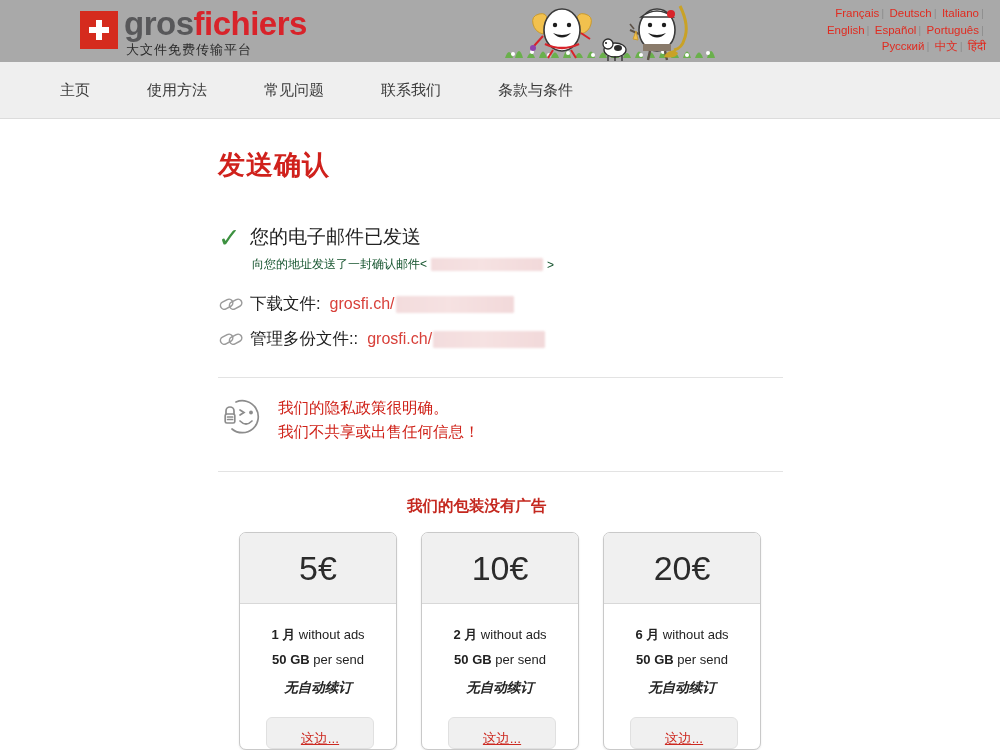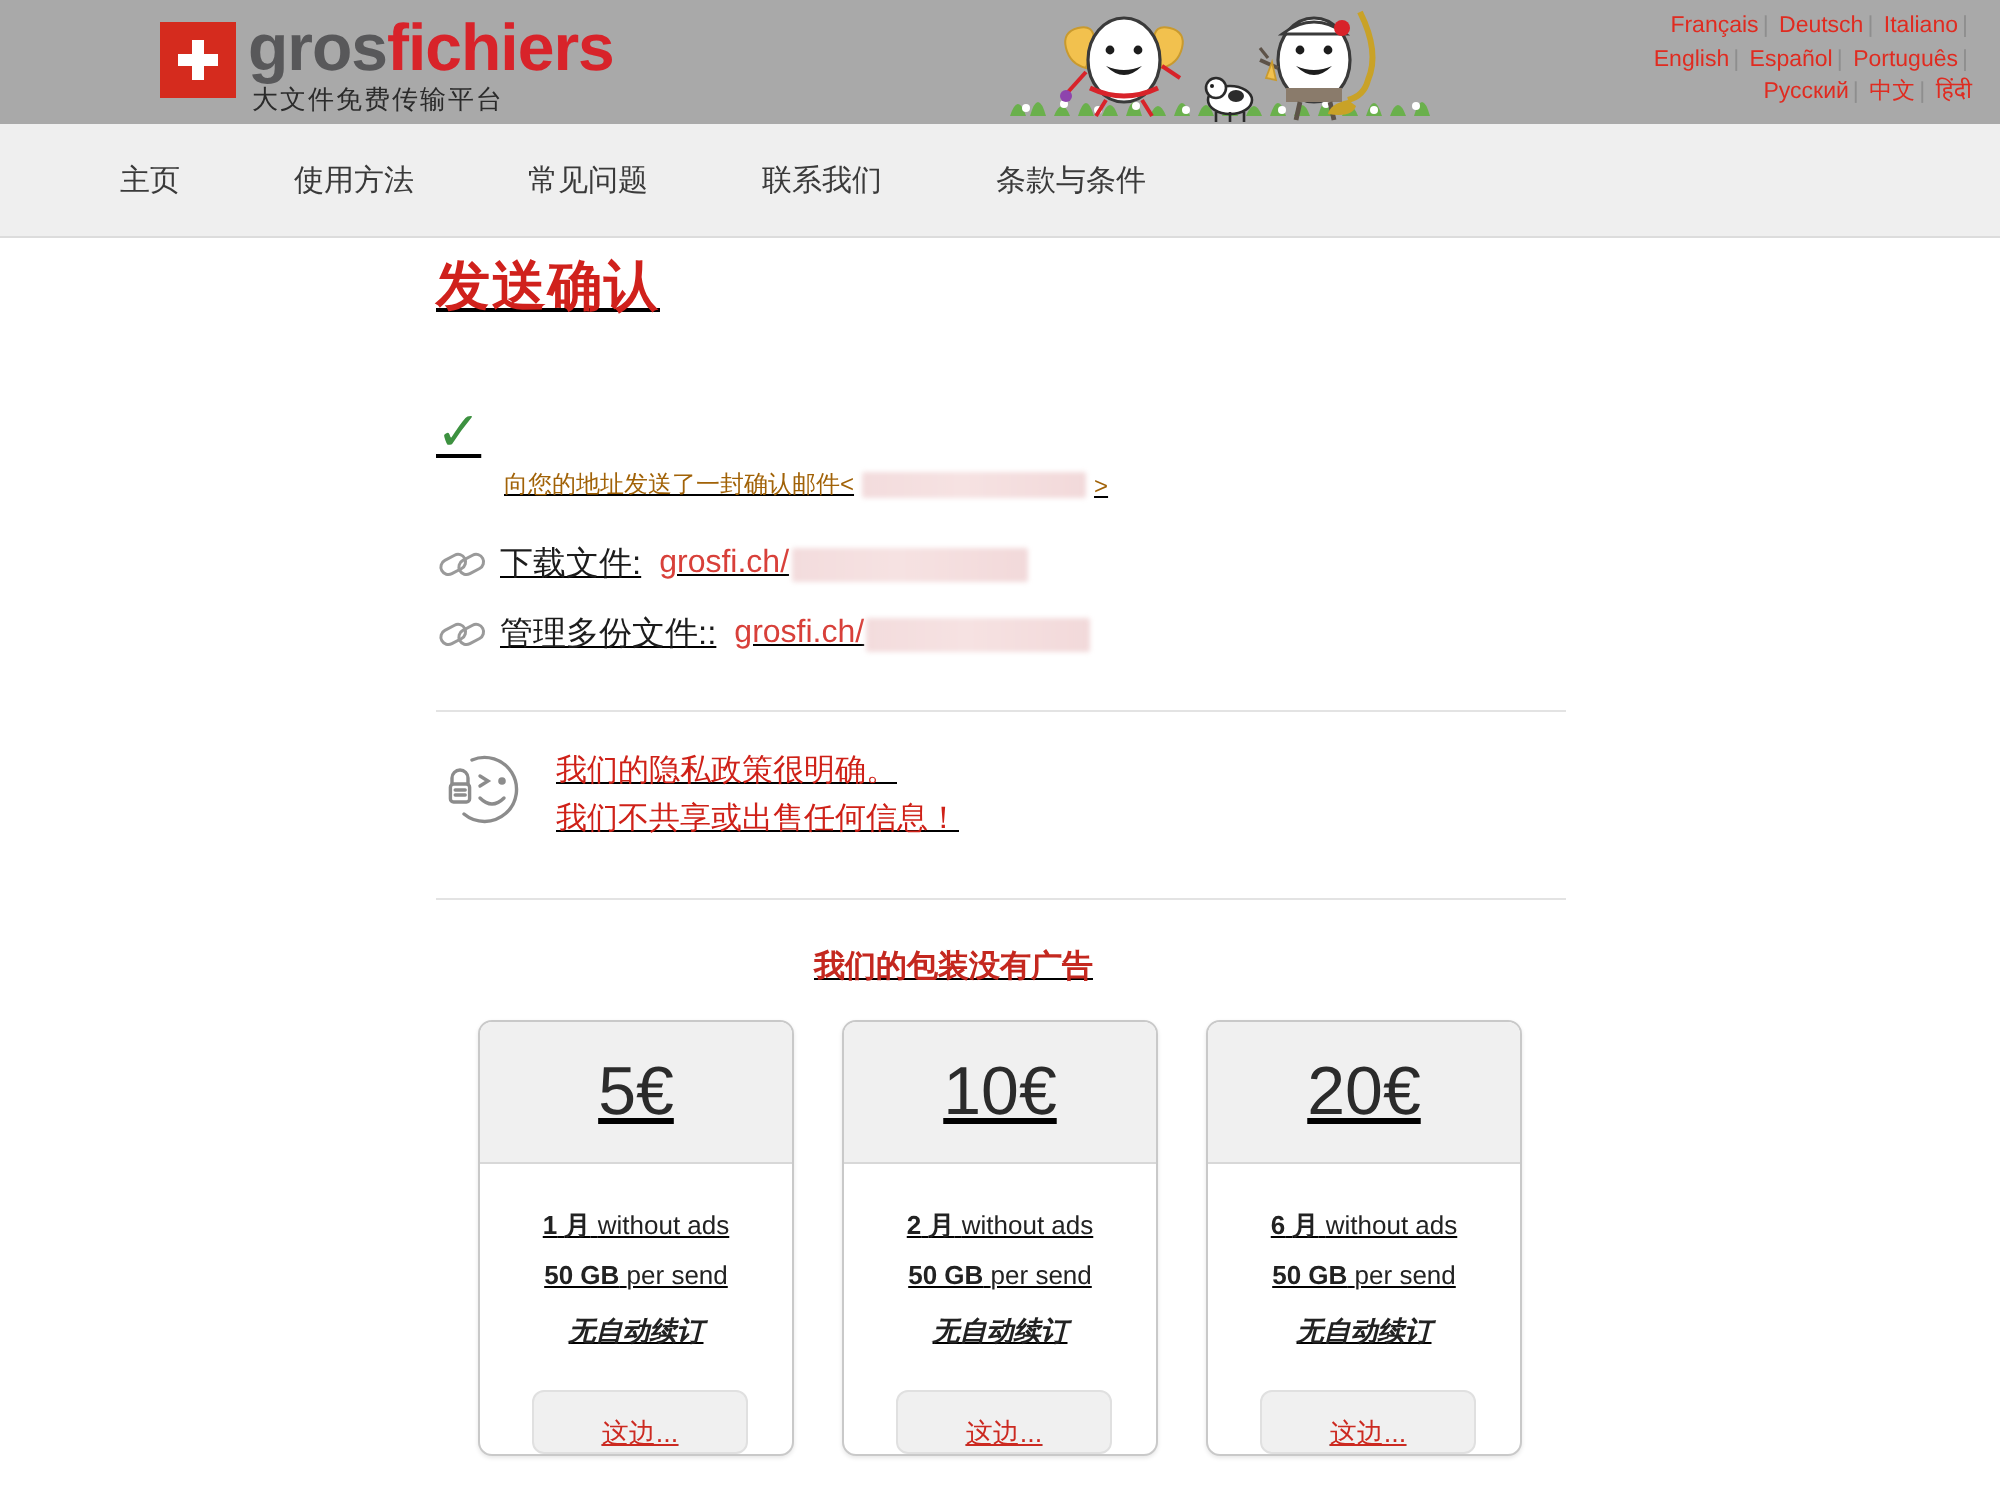--- a/index.html
+++ b/index.html
@@ -34,34 +34,34 @@
   .lang .sep{color:#8e8e8e;padding:0 2px;}
   
   .nav{
     height:57px;background:#efefef;border-bottom:1px solid #dcdcdc;
     display:flex;align-items:center;padding-left:60px;box-sizing:border-box;
   }
   .nav a{
     color:#3a3a3a;text-decoration:none;font-size:15px;margin-right:57px;
   }
   
-  .main{text-decoration:underline;}
+  .main{padding-top:22px;}
   .page-title{
     margin:0 0 0 218px;color:#d0211c;font-size:27px;font-weight:bold;letter-spacing:1px;
     padding-top:6px;
   }
   .sent-block{margin:42px 0 0 218px;position:relative;}
   .row-icon{
     width:30px;display:inline-block;vertical-align:top;text-align:left;flex:none;
   }
   .check{color:#3d9140;font-size:27px;line-height:1;}
   .sent-row{display:flex;align-items:flex-start;}
   .sent-title{font-size:19px;color:#222;margin-left:2px;line-height:24px;}
   .sent-sub{
-    margin-left:34px;margin-top:4px;font-size:12px;color:#a16207;
+    margin-left:34px;margin-top:4px;font-size:12px;color:#14532d;
     display:flex;align-items:center;
   }
   .redact{
     display:inline-block;height:13px;border-radius:1px;
     background:linear-gradient(90deg,#f3dcdd,#f6e2e2 45%,#f2d9da);
     filter:blur(1.2px);vertical-align:middle;
   }
   .link-rows{margin:20px 0 0 218px;}
   .link-row{display:flex;align-items:center;margin-bottom:13px;}
   .chain{width:26px;height:20px;flex:none;margin-right:6px;}
@@ -220,20 +220,21 @@
   <a>条款与条件</a>
 </div>
 
 <div class="main">
 
   <div class="page-title">发送确认</div>
 
   <div class="sent-block">
     <div class="sent-row">
       <span class="row-icon check">✓</span>
+      <span class="sent-title">您的电子邮件已发送</span>
     </div>
     <div class="sent-sub">
       <span>向您的地址发送了一封确认邮件&lt;</span>
       <span class="redact" style="width:112px;margin:0 4px;"></span>
       <span>&gt;</span>
     </div>
   </div>
 
   <div class="link-rows">
 

